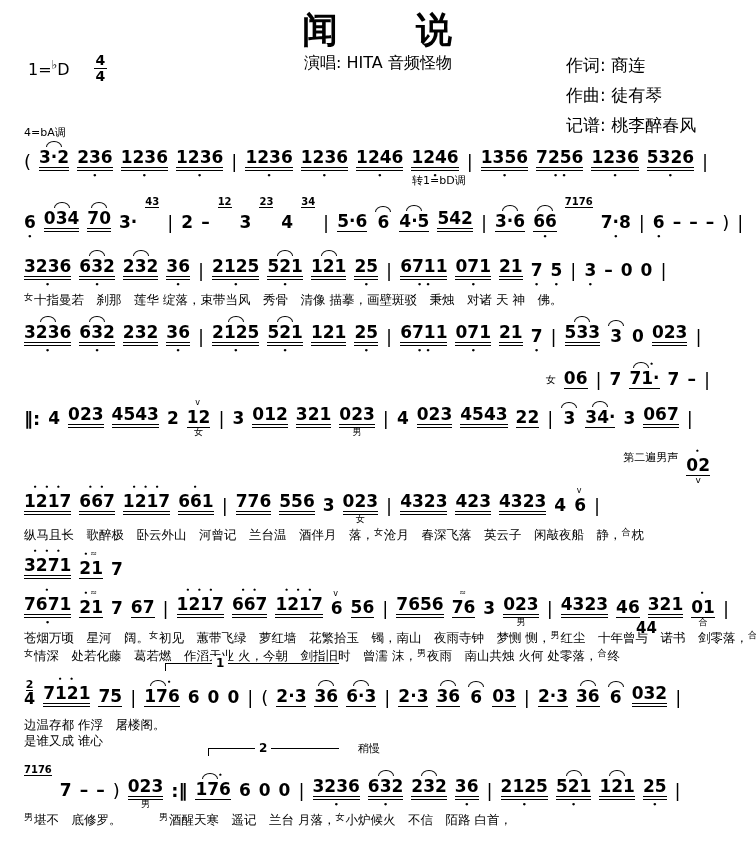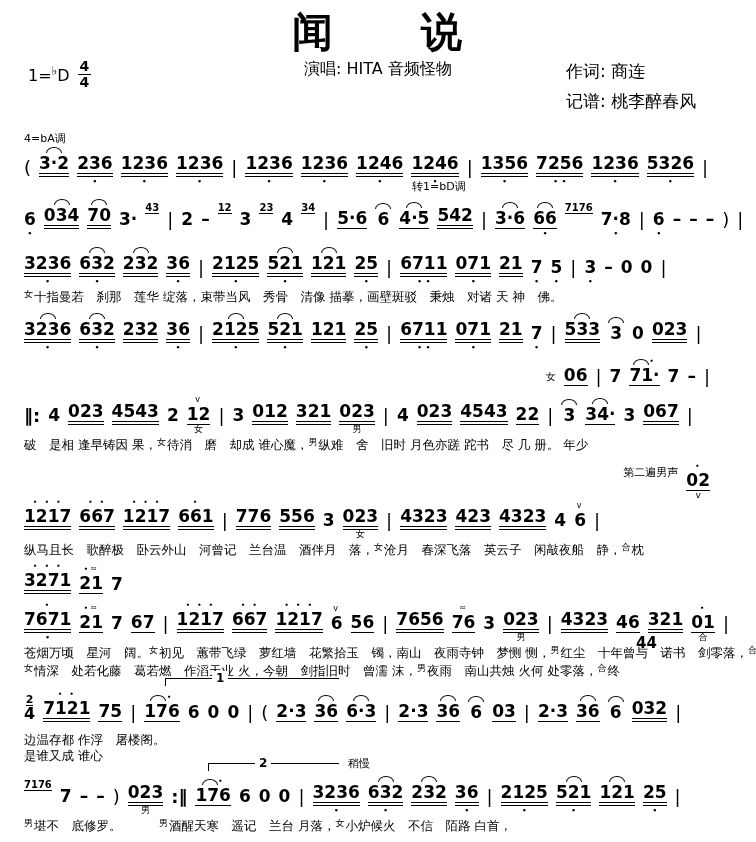--- a/index.html
+++ b/index.html
@@ -3,43 +3,43 @@
 <meta charset="utf-8">
 <style>
   html,body{margin:0;padding:0;}
   body{
     width:756px;height:842px;background:#fff;color:#000;
     font-family:"DejaVu Sans",sans-serif;position:relative;overflow:hidden;
   }
   
   .page-title{
     text-align:center;font-family:"DejaVu Serif",serif;font-weight:bold;
-    font-size:41px;margin-top:8px;letter-spacing:2px;line-height:1.2;
+    font-size:36px;margin-top:8px;letter-spacing:2px;line-height:1.2;
   }
   .hdr{position:relative;height:72px;font-size:15px;}
-  .keymeter{position:absolute;left:28px;top:2px;font-size:16px;display:flex;align-items:center;gap:8px;}
+  .keymeter{position:absolute;left:28px;top:2px;font-size:16px;display:flex;align-items:center;gap:24px;}
   .flat{vertical-align:6px;font-size:12px;}
   .meter{display:inline-flex;flex-direction:column;align-items:center;font-weight:bold;font-size:14px;line-height:1.05;}
   .meter .mt{border-bottom:1.3px solid #000;padding:0 2px;}
   .performer{position:absolute;left:50%;transform:translateX(-50%);top:2px;font-size:16px;white-space:nowrap;}
   .credits{position:absolute;left:566px;top:0;line-height:1.75;font-size:17px;white-space:nowrap;}
   
   #score{margin:14px 8px 0 20px;}
   .system{position:relative;margin-bottom:5px;}
   .nrow{display:flex;align-items:flex-end;flex-wrap:nowrap;}
   .tok{display:inline-flex;flex-direction:column;align-items:center;margin:0 4px;}
   .tok .ab{height:11px;font-size:8px;line-height:10px;letter-spacing:2px;display:flex;align-items:flex-end;justify-content:center;}
   .tok .tx{font-size:17px;font-weight:bold;line-height:19px;white-space:nowrap;}
   .tok .bl{height:9px;font-size:9px;line-height:8px;}
   .tx.u1{border-bottom:1.6px solid #000;}
   .tx.u2{border-bottom:4px double #000;}
   .tok.bar .tx{font-weight:normal;font-size:18px;}
   .tok.par .tx{font-weight:normal;font-size:18px;}
   .tok.dash .tx{letter-spacing:0;}
-  .tok.sup .tx{font-size:10px;line-height:11px;margin-bottom:15px;}
+  .tok.sup .tx{font-size:10px;line-height:11px;margin-bottom:24px;}
   .tok.mk .tx{font-size:10px;font-weight:normal;line-height:12px;margin-bottom:3px;}
   .tok.lbl .tx{font-size:11px;font-weight:normal;line-height:13px;margin-bottom:12px;}
   .tok.rs .tx,.tok.re .tx,.tok.fin .tx{font-size:18px;}
   .stack{display:inline-flex;flex-direction:column;align-items:center;line-height:1;}
   .stack .st-t{font-size:11px;font-weight:bold;}
   .stack .st-b{font-size:16px;font-weight:bold;}
   .mk2{display:inline-flex;flex-direction:column;font-size:9px;line-height:9px;margin-bottom:2px;}
   .arcdiv{width:100%;min-width:14px;height:5px;border:1.3px solid #000;border-bottom:none;
           border-radius:100% 100% 0 0 / 200% 200% 0 0;margin-bottom:1px;}
   .upper{margin-bottom:-2px;}
@@ -62,20 +62,21 @@
   <div class="keymeter">
     <span><span>1=</span><span class="flat">♭</span><span>D</span></span>
     <span class="meter">
       <span class="mt">4</span>
       <span>4</span>
     </span>
   </div>
   <div class="performer">演唱: HITA 音频怪物</div>
   <div class="credits">
     <div>作词: 商连</div>
+    <div>作曲: 徒有琴</div>
     <div>记谱: 桃李醉春风</div>
   </div>
 </div>
 
 <div id="score">
     <div class="system">
       <div class="ann" style="left: 4px;">4=bA调</div>
       <div class="nrow">
         <span class="tok par">
           <span class="ab"></span>
@@ -719,21 +720,20 @@
           <span class="ab"></span>
           <span class="tx u2">067</span>
           <span class="bl"></span>
         </span>
         <span class="tok bar">
           <span class="ab"></span>
           <span class="tx">|</span>
           <span class="bl"></span>
         </span>
       </div>
-      <div class="lyr"><span>破　是相 逢早铸因 果，</span><span class="lm">女</span><span>待消　磨　却成 谁心魔，</span><span class="lm">男</span><span>纵难　舍　旧时 月色亦蹉 跎书　尽 几 册。 年少</span></div>
     </div>
     <div class="system">
       <div class="nrow upper right">
         <span class="tok lbl">
           <span class="ab"></span>
           <span class="tx">第二遍男声</span>
           <span class="bl"></span>
         </span>
         <span class="tok n">
           <span class="ab">
@@ -1129,21 +1129,21 @@
         <span class="tok bar">
           <span class="ab"></span>
           <span class="tx">|</span>
           <span class="bl"></span>
         </span>
       </div>
       <div class="lyr"><span>边温存都 作浮　屠楼阁。</span></div>
       <div class="lyr"><span>是谁又成 谁心</span></div>
     </div>
     <div class="system">
-      <div class="ann" style="left: 328px;">稍慢</div>
+      <div class="ann" style="left: 338px;">稍慢</div>
       <div class="volta" style="left: 188px; width: 130px; top: -5px;">
         <span class="vnum">2</span>
       </div>
       <div class="nrow">
         <span class="tok sup">
           <span class="ab"></span>
           <span class="tx u1">7176</span>
           <span class="bl"></span>
         </span>
         <span class="tok n">

